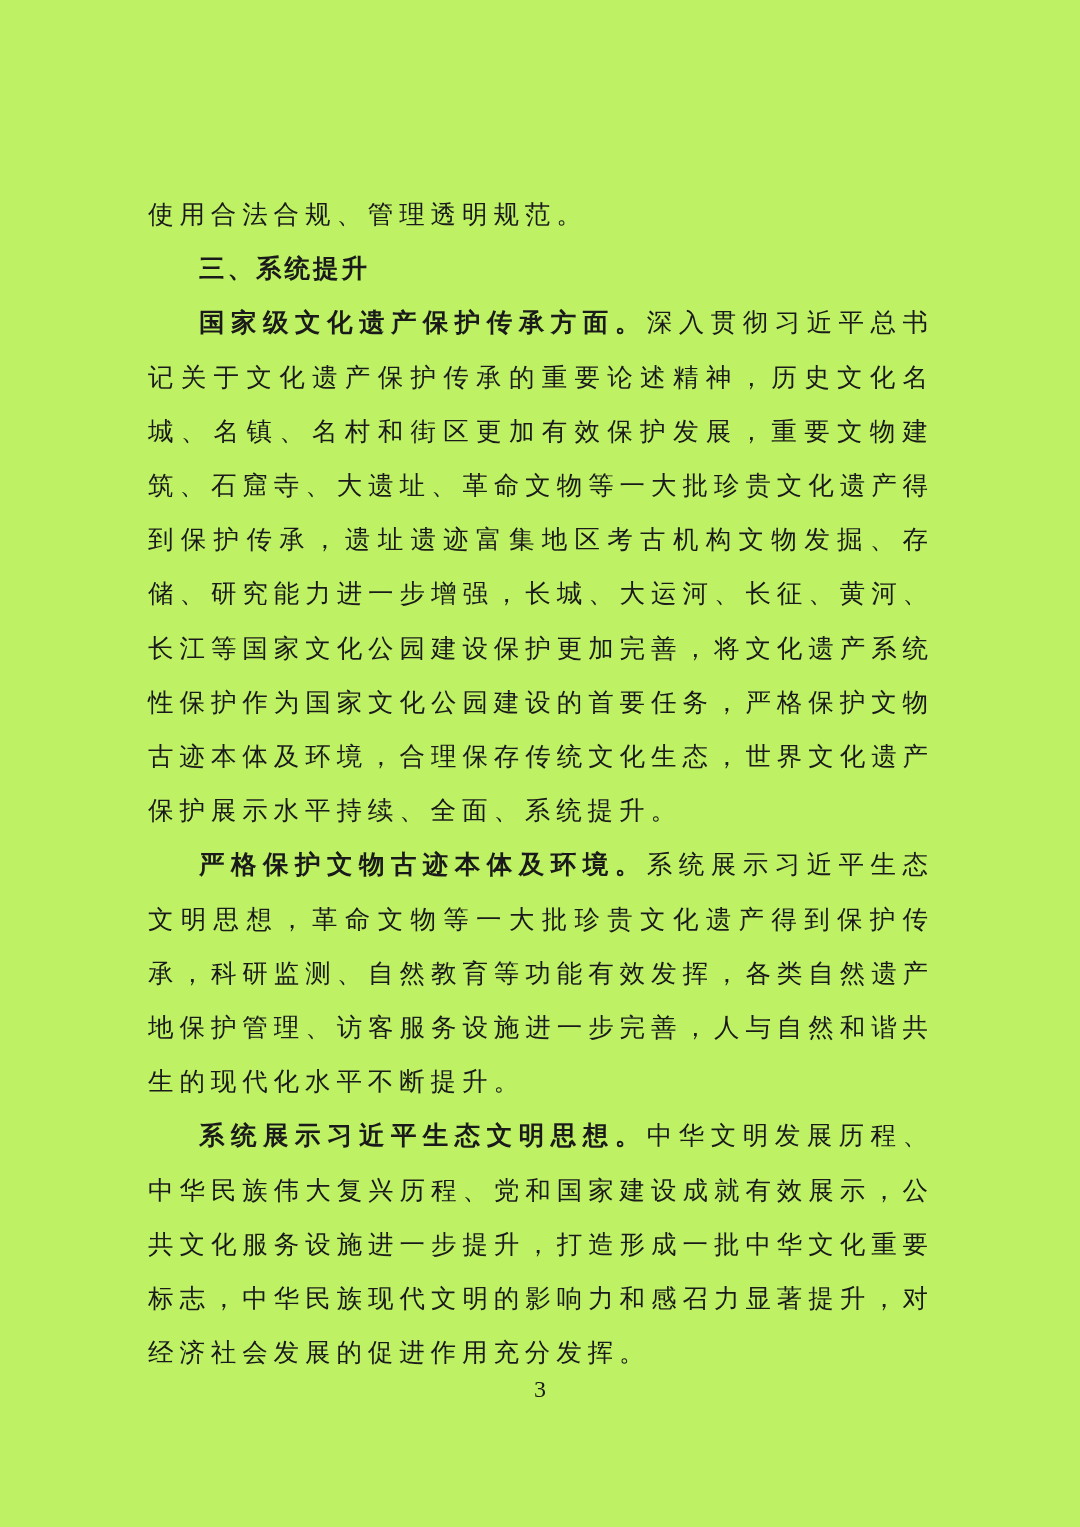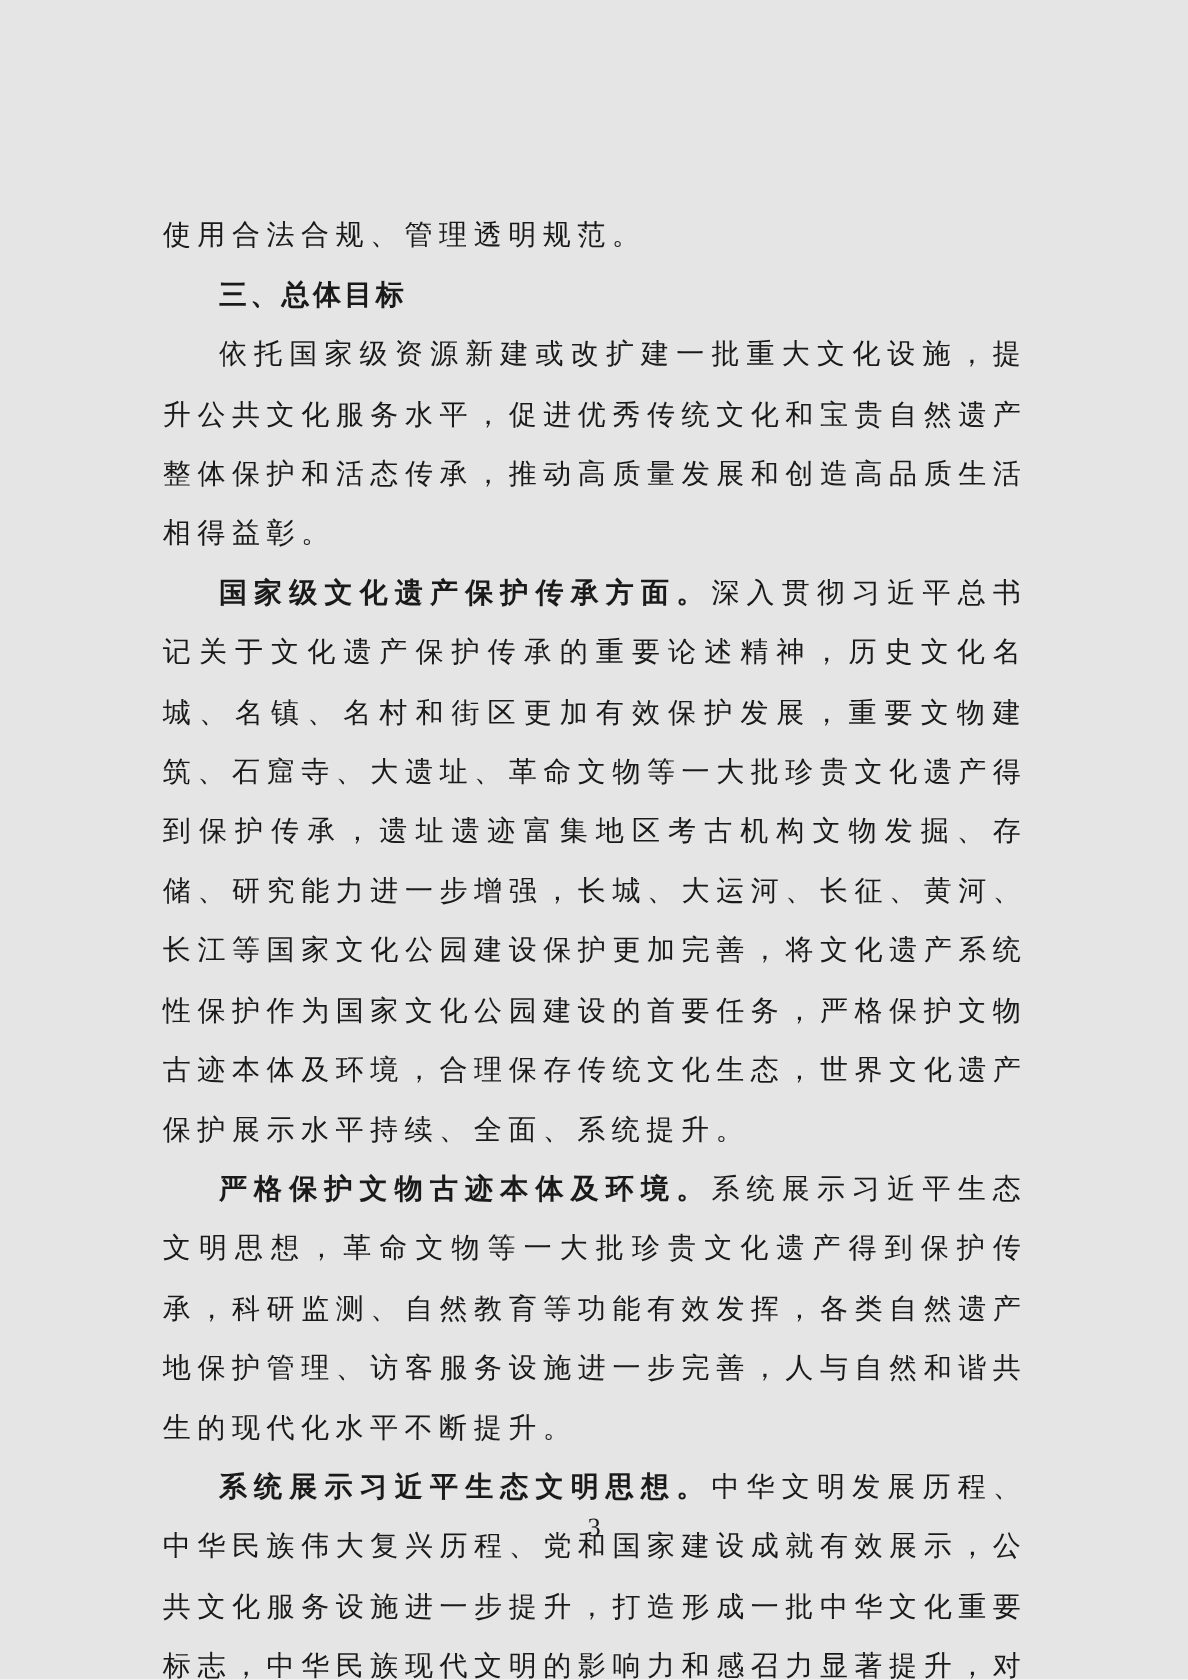--- a/index.html
+++ b/index.html
@@ -1,19 +1,19 @@
 <!DOCTYPE html>
 <html><head>
   <meta charset="utf-8">
   <style>
     html, body { margin: 0; padding: 0; background: #ffffff; }
     body { width: 1080px; height: 1527px; position: relative; overflow: hidden; }
     .page {
       position: absolute; left: 0; top: 0; width: 1080px; height: 1527px;
-      background: #e5e5e5; color: #1a1a1a;
+      background: #bef264; color: #1a1a1a;
       font-family: "DejaVu Serif", "Liberation Serif", serif;
     }
     .body-text {
       position: absolute; left: 148px; top: 187px; width: 786px;
       font-size: 25.5px; line-height: 54.2px; letter-spacing: 5.9px;
       text-align: justify; text-justify: inter-character;
     }
     .para { margin: 0; text-indent: 2em; }
     .para.noindent { text-indent: 0; }
     .heading { margin: 0; text-indent: 2em; font-family: "DejaVu Sans", "Liberation Sans", sans-serif; font-weight: bold; letter-spacing: 3px; }
@@ -24,24 +24,21 @@
     }
   </style>
 </head>
 <body>
 
 <div class="page">
   <div class="body-text">
     <p class="para noindent">
       <span>使用合法合规、管理透明规范。</span>
     </p>
-    <p class="heading">三、总体目标</p>
-    <p class="para">
-      <span>依托国家级资源新建或改扩建一批重大文化设施，提升公共文化服务水平，促进优秀传统文化和宝贵自然遗产整体保护和活态传承，推动高质量发展和创造高品质生活相得益彰。</span>
-    </p>
+    <p class="heading">三、系统提升</p>
     <p class="para">
       <span class="lead">国家级文化遗产保护传承方面。</span><span>深入贯彻习近平总书记关于文化遗产保护传承的重要论述精神，历史文化名城、名镇、名村和街区更加有效保护发展，重要文物建筑、石窟寺、大遗址、革命文物等一大批珍贵文化遗产得到保护传承，遗址遗迹富集地区考古机构文物发掘、存储、研究能力进一步增强，长城、大运河、长征、黄河、长江等国家文化公园建设保护更加完善，将文化遗产系统性保护作为国家文化公园建设的首要任务，严格保护文物古迹本体及环境，合理保存传统文化生态，世界文化遗产保护展示水平持续、全面、系统提升。</span>
     </p>
     <p class="para">
       <span class="lead">严格保护文物古迹本体及环境。</span><span>系统展示习近平生态文明思想，革命文物等一大批珍贵文化遗产得到保护传承，科研监测、自然教育等功能有效发挥，各类自然遗产地保护管理、访客服务设施进一步完善，人与自然和谐共生的现代化水平不断提升。</span>
     </p>
     <p class="para">
       <span class="lead">系统展示习近平生态文明思想。</span><span>中华文明发展历程、中华民族伟大复兴历程、党和国家建设成就有效展示，公共文化服务设施进一步提升，打造形成一批中华文化重要标志，中华民族现代文明的影响力和感召力显著提升，对经济社会发展的促进作用充分发挥。</span>
     </p>
   </div>

